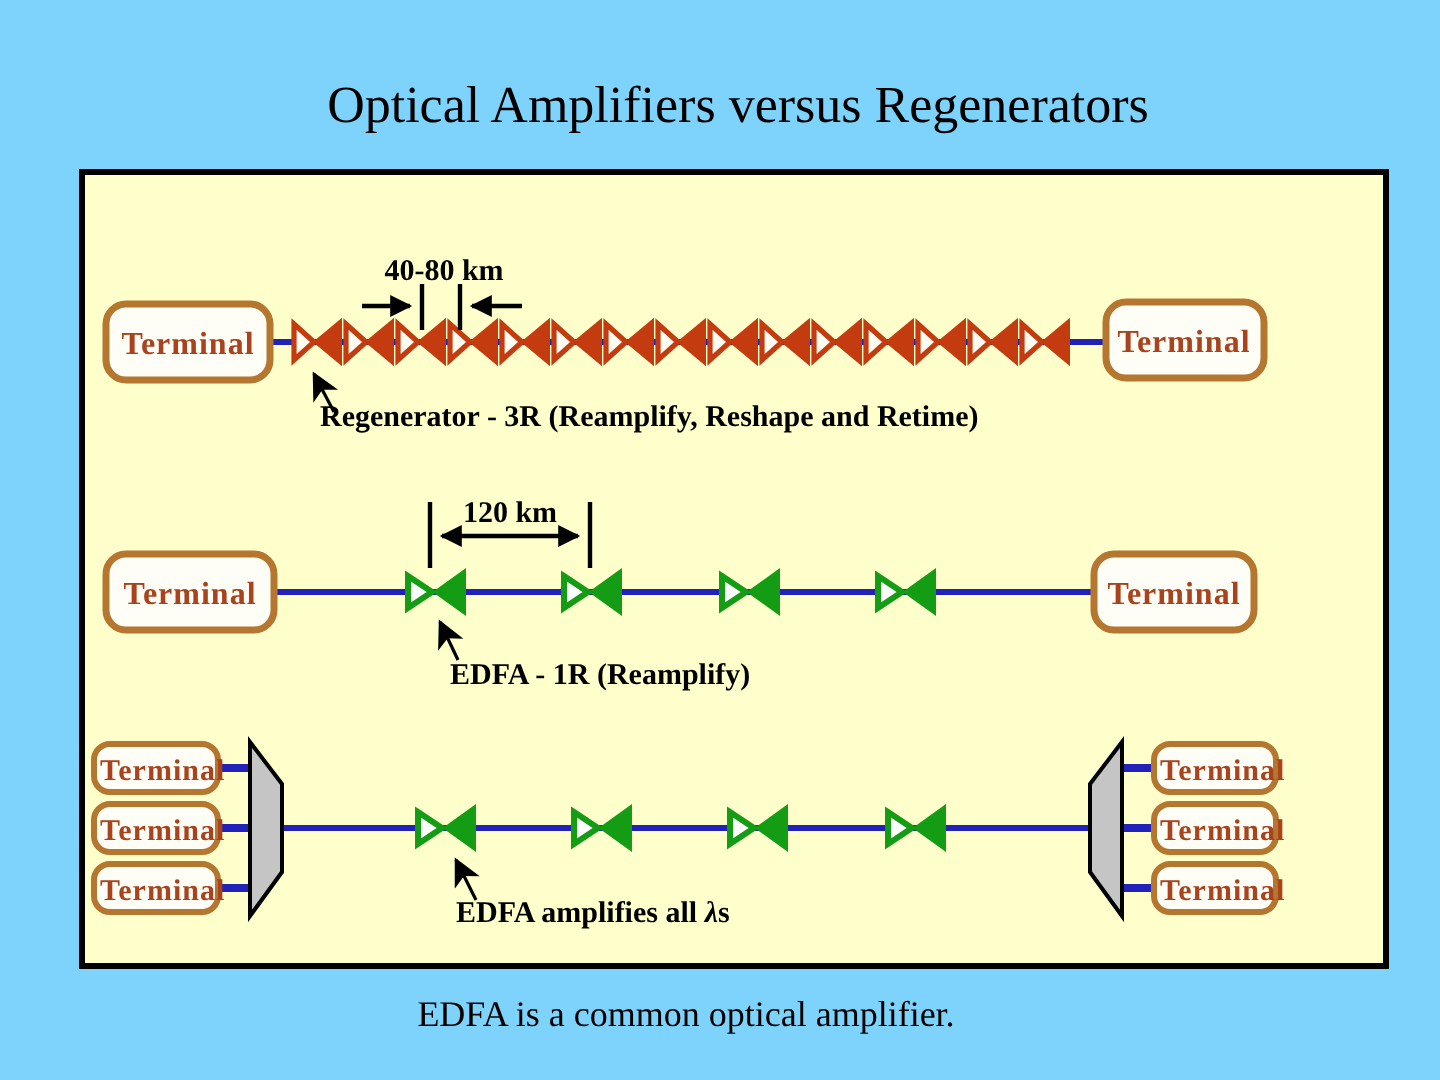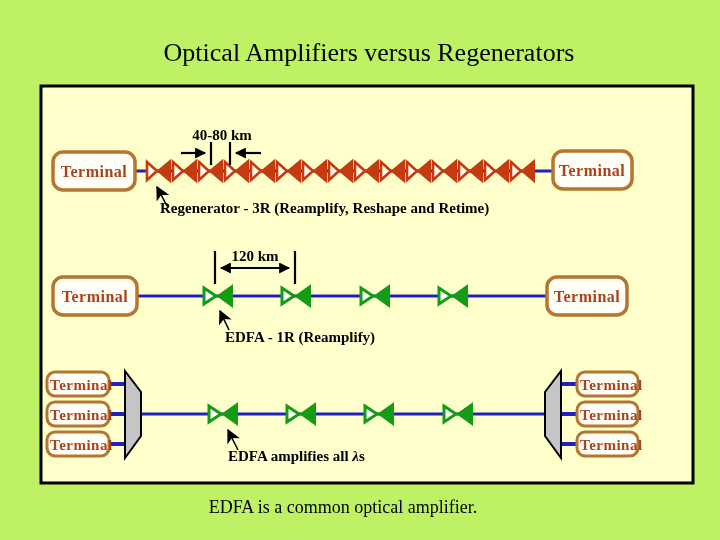--- a/index.html
+++ b/index.html
@@ -1,16 +1,16 @@
 <!DOCTYPE html>
 <html><head>
 <meta charset="utf-8">
 <style>
   html,body{margin:0;padding:0;background:#ffffff;}
-  .slide{position:relative;width:720px;height:540px;background:#bef264;overflow:hidden;
+  .slide{position:relative;width:720px;height:540px;background:#7dd3fc;overflow:hidden;
          font-family:"Liberation Serif","DejaVu Serif",serif;}
   svg text{font-family:"Liberation Serif","DejaVu Serif",serif;}
 </style>
 </head>
 <body>
 
 <div class="slide">
 <svg width="720" height="540" viewBox="0 0 720 540">
   <defs>
 

